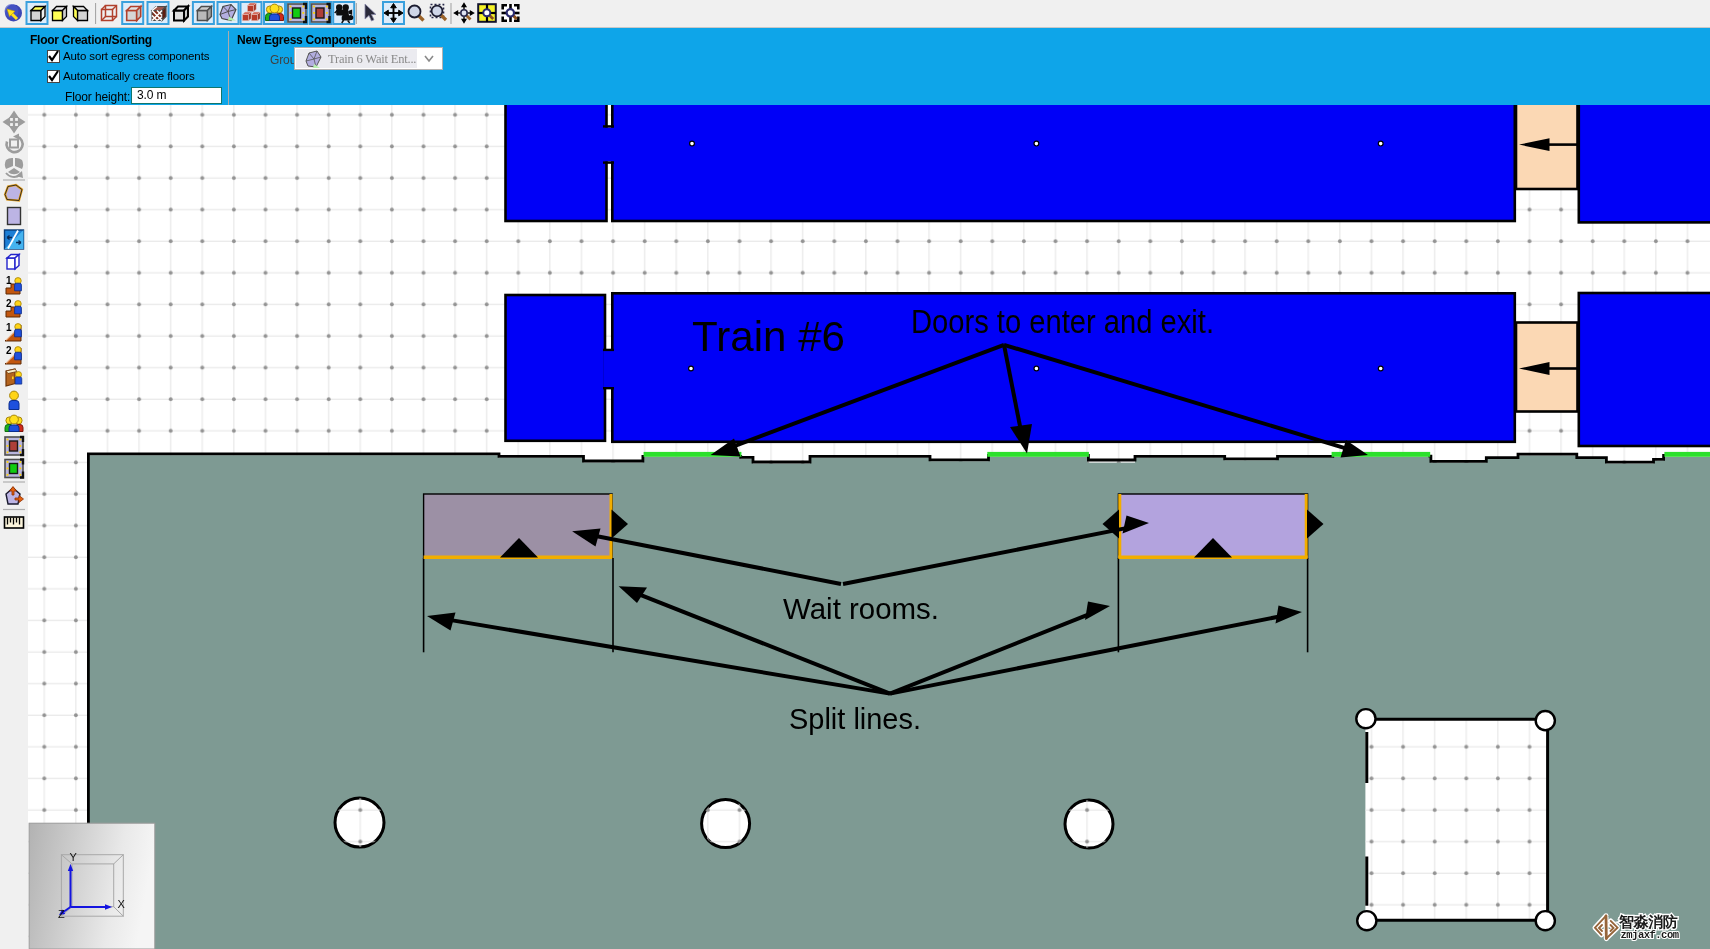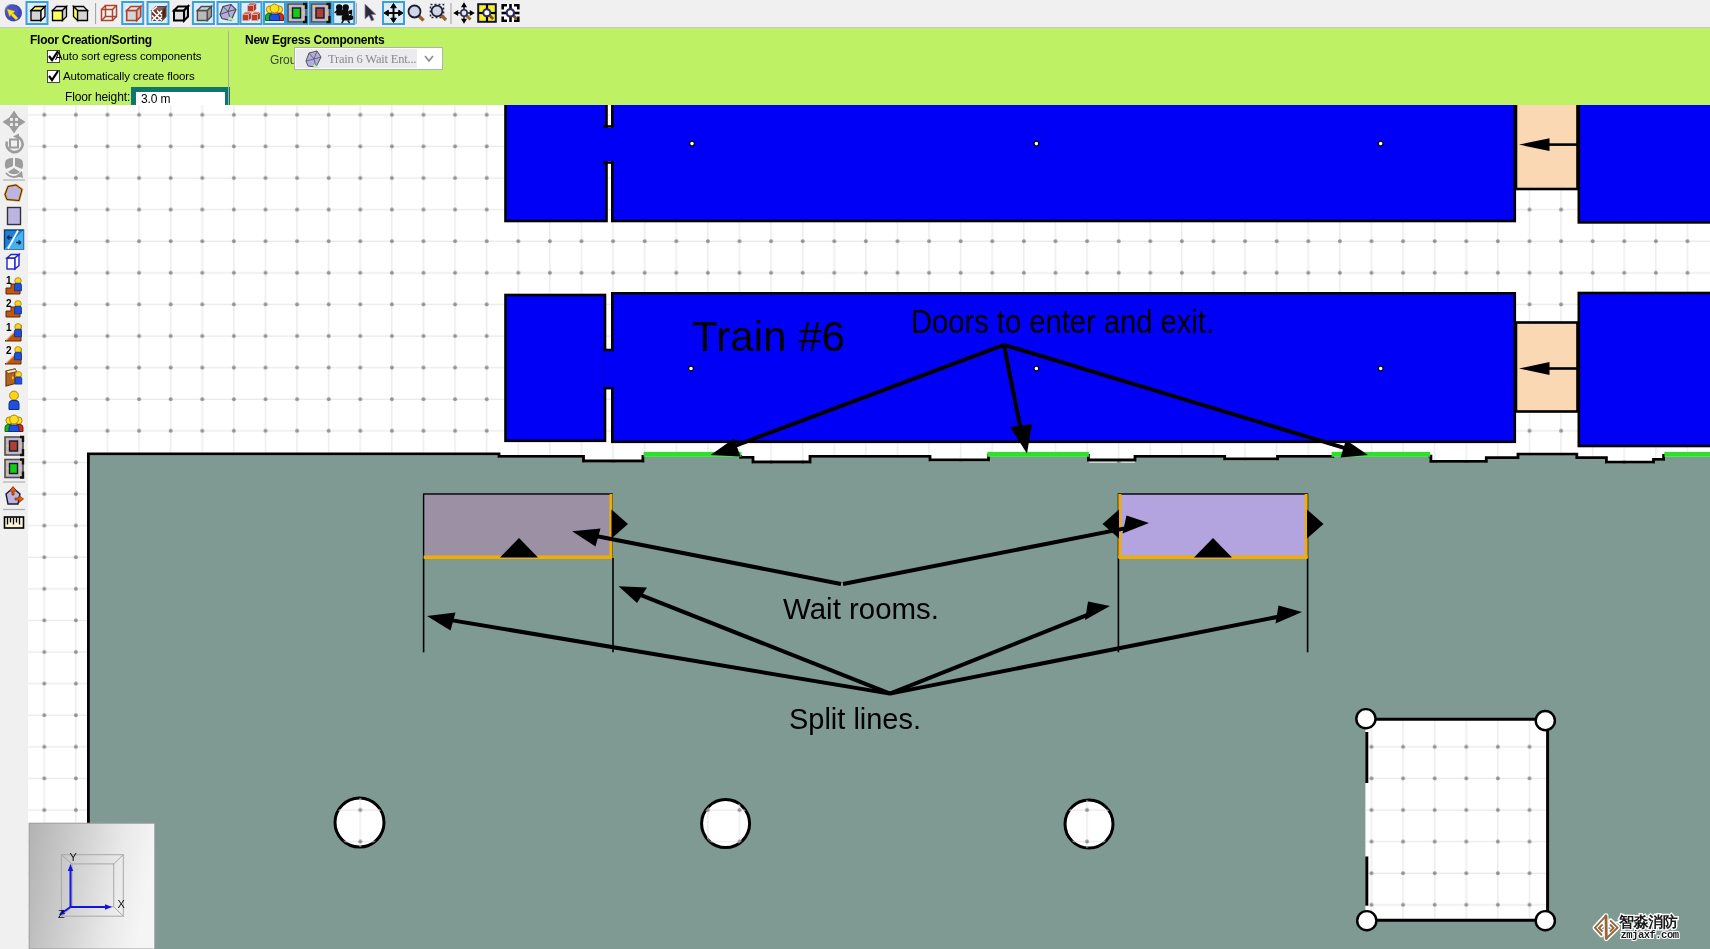--- a/index.html
+++ b/index.html
@@ -1,21 +1,21 @@
 <!DOCTYPE html>
 <html><head>
 <meta charset="utf-8">
 <style>
   html,body{margin:0;padding:0;width:1710px;height:949px;overflow:hidden;
     font-family:"Liberation Sans",sans-serif;background:#f0f0f0;}
   #topbar{position:absolute;left:0;top:0;width:1710px;height:27px;background:#f0f0f0;
     border-bottom:1px solid #c8c8c8;}
   .tico{position:absolute;}
   .cf{fill:var(--f)} .ct{fill:var(--t)} .cs{fill:var(--s)}
-  #ribbon{position:absolute;left:0;top:28px;width:1710px;height:77px;background:#bef264;
+  #ribbon{position:absolute;left:0;top:28px;width:1710px;height:77px;background:#0ea5e9;
     border-bottom:1px solid #d4d4d4;font-size:11.5px;letter-spacing:-0.12px;color:#000;}
   .rtitle{position:absolute;font-weight:bold;font-size:12px;letter-spacing:-0.25px;}
   .cb{position:absolute;width:11px;height:11px;background:#fff;border:1px solid #454545;}
   .cb svg{position:absolute;left:-1px;top:-2px;}
   #leftbar{position:absolute;left:0;top:105px;width:28px;height:844px;background:#f0f0f0;}
   #canvas{position:absolute;left:28px;top:105px;width:1682px;height:844px;background:#fff;}
 </style>
 </head>
 <body>
 <div id="topbar">
@@ -222,31 +222,31 @@
   </g>
 </svg>
 </div>
 <div id="ribbon">
   <div class="rtitle" style="left:30px;top:5px;">Floor Creation/Sorting</div>
   <div class="cb" style="left:47px;top:22px;">
       <svg width="16" height="16">
         <path d="M2 7 L5 11 L11 2" fill="none" stroke="#000" stroke-width="2.2"></path>
       </svg>
     </div>
-  <div style="position:absolute;left:55px;top:22px;">Auto sort egress components</div>
+  <div style="position:absolute;left:63px;top:22px;">Auto sort egress components</div>
   <div class="cb" style="left:47px;top:42px;">
       <svg width="16" height="16">
         <path d="M2 7 L5 11 L11 2" fill="none" stroke="#000" stroke-width="2.2"></path>
       </svg>
     </div>
   <div style="position:absolute;left:63px;top:42px;">Automatically create floors</div>
   <div style="position:absolute;left:65px;top:62px;font-size:12px;">Floor height:</div>
-  <div style="position:absolute;left:131px;top:59px;width:84px;height:15px;background:#fff;border:5px solid #0f766e;padding-left:5px;line-height:15px;font-size:12px;">3.0 m</div>
+  <div style="position:absolute;left:131px;top:59px;width:84px;height:15px;background:#fff;border:1px solid #0f766e;padding-left:5px;line-height:15px;font-size:12px;">3.0 m</div>
   <div style="position:absolute;left:228px;top:3px;width:1px;height:74px;background:#ababab;"></div>
-  <div class="rtitle" style="left:237px;top:5px;margin-left:8px;">New Egress Components</div>
+  <div class="rtitle" style="left:237px;top:5px;">New Egress Components</div>
   <div style="position:absolute;left:254px;top:25px;color:#404040;font-size:12px;margin-left:16px;">Group:</div>
   <div style="position:absolute;left:294px;top:19px;width:147px;height:21px;background:#fff;border:1px solid #b2b2b2;">
     <div style="position:absolute;left:1px;top:1px;width:121px;height:19px;background:#ebebf0;"></div>
     <svg class="tico" style="left:8px;top:1px;" width="20" height="20" viewBox="0 0 20 20">
       <polygon points="3,12 6,4 14,2 18,8 13,18 5,17" fill="#b3aee0" stroke="#555" stroke-width="1"></polygon>
       <path d="M6,4 L11,10 M14,2 L11,10 M3,12 L11,10 M11,10 L13,18 M11,10 L18,8" stroke="#555" stroke-width="0.8" fill="none"></path>
       <polygon points="11,15 17,19 10,19" fill="#b8f0b0"></polygon>
     </svg>
     <span style="position:absolute;left:33px;top:4px;color:#8a8a8a;font-size:12.5px;letter-spacing:-0.2px;font-family:Liberation Serif, serif;">Train 6 Wait Ent...</span>
     <svg style="position:absolute;right:8px;top:7px;" width="10" height="8">

